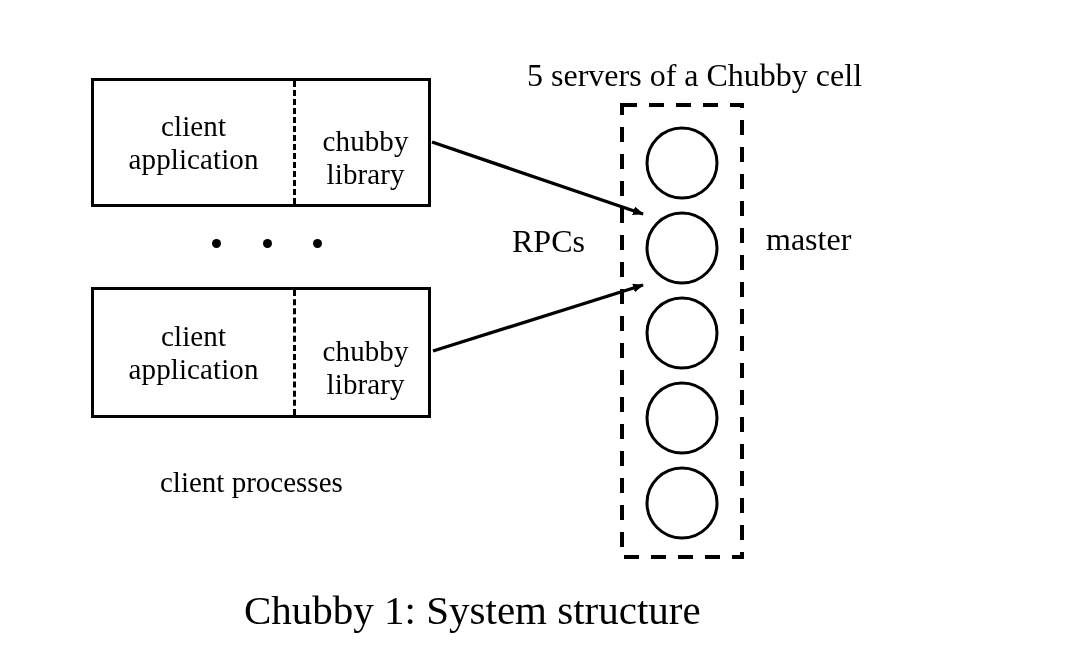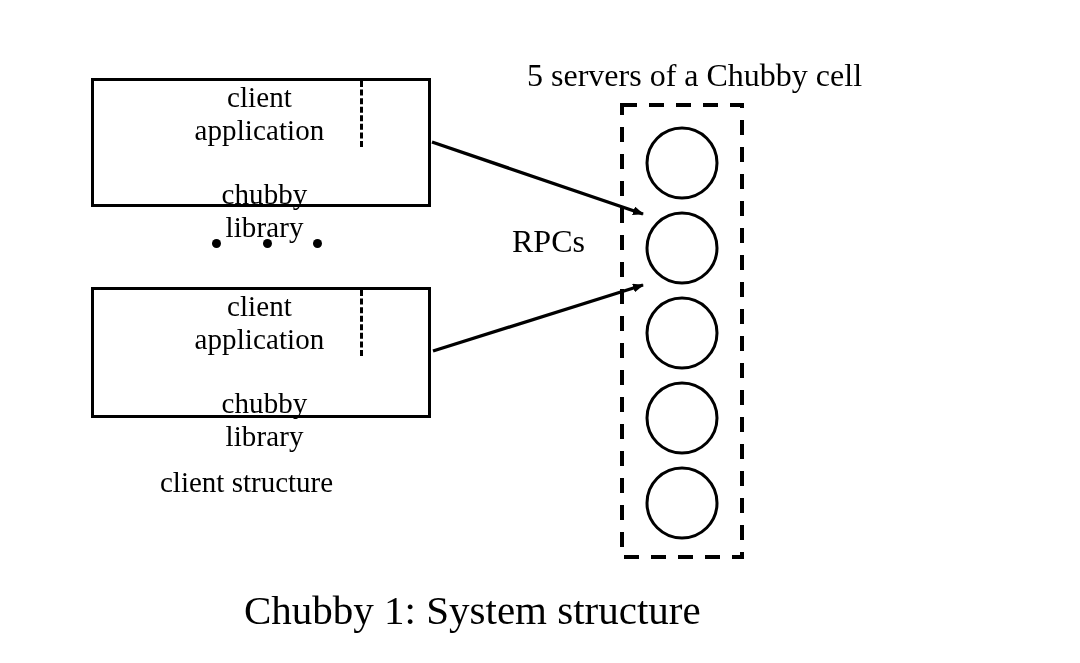--- a/index.html
+++ b/index.html
@@ -33,21 +33,21 @@
     line-height: 1.12;
   }
 
   
   .client-box {
     position: absolute;
     border: 3px solid #000000;
     background: #ffffff;
     box-sizing: border-box;
     display: flex;
-    flex-direction: column;
+    flex-direction: row;
     align-items: center;
   }
   #client-box-1 { left: 91px;  top: 78px;  width: 340px; height: 129px; }
   #client-box-2 { left: 91px;  top: 287px; width: 340px; height: 131px; }
 
   .client-app-pane,
   .client-lib-pane {
     height: 100%;
     display: flex;
     flex-direction: column;
@@ -145,18 +145,19 @@
       <div class="pane-line">application</div>
     </div>
     <div class="client-lib-pane">
       <div class="pane-line">chubby</div>
       <div class="pane-line">library</div>
     </div>
   </div>
 
   <div class="fig-text" id="rpcs-label">RPCs</div>
 
+  <div class="fig-text" id="master-label">master</div>
 
-  <div class="fig-text" id="client-procs">client structure</div>
+  <div class="fig-text" id="client-procs">client processes</div>
 
   <div class="fig-text" id="figure-caption">Chubby 1: System structure</div>
 
 </div>
 
 </body></html>

